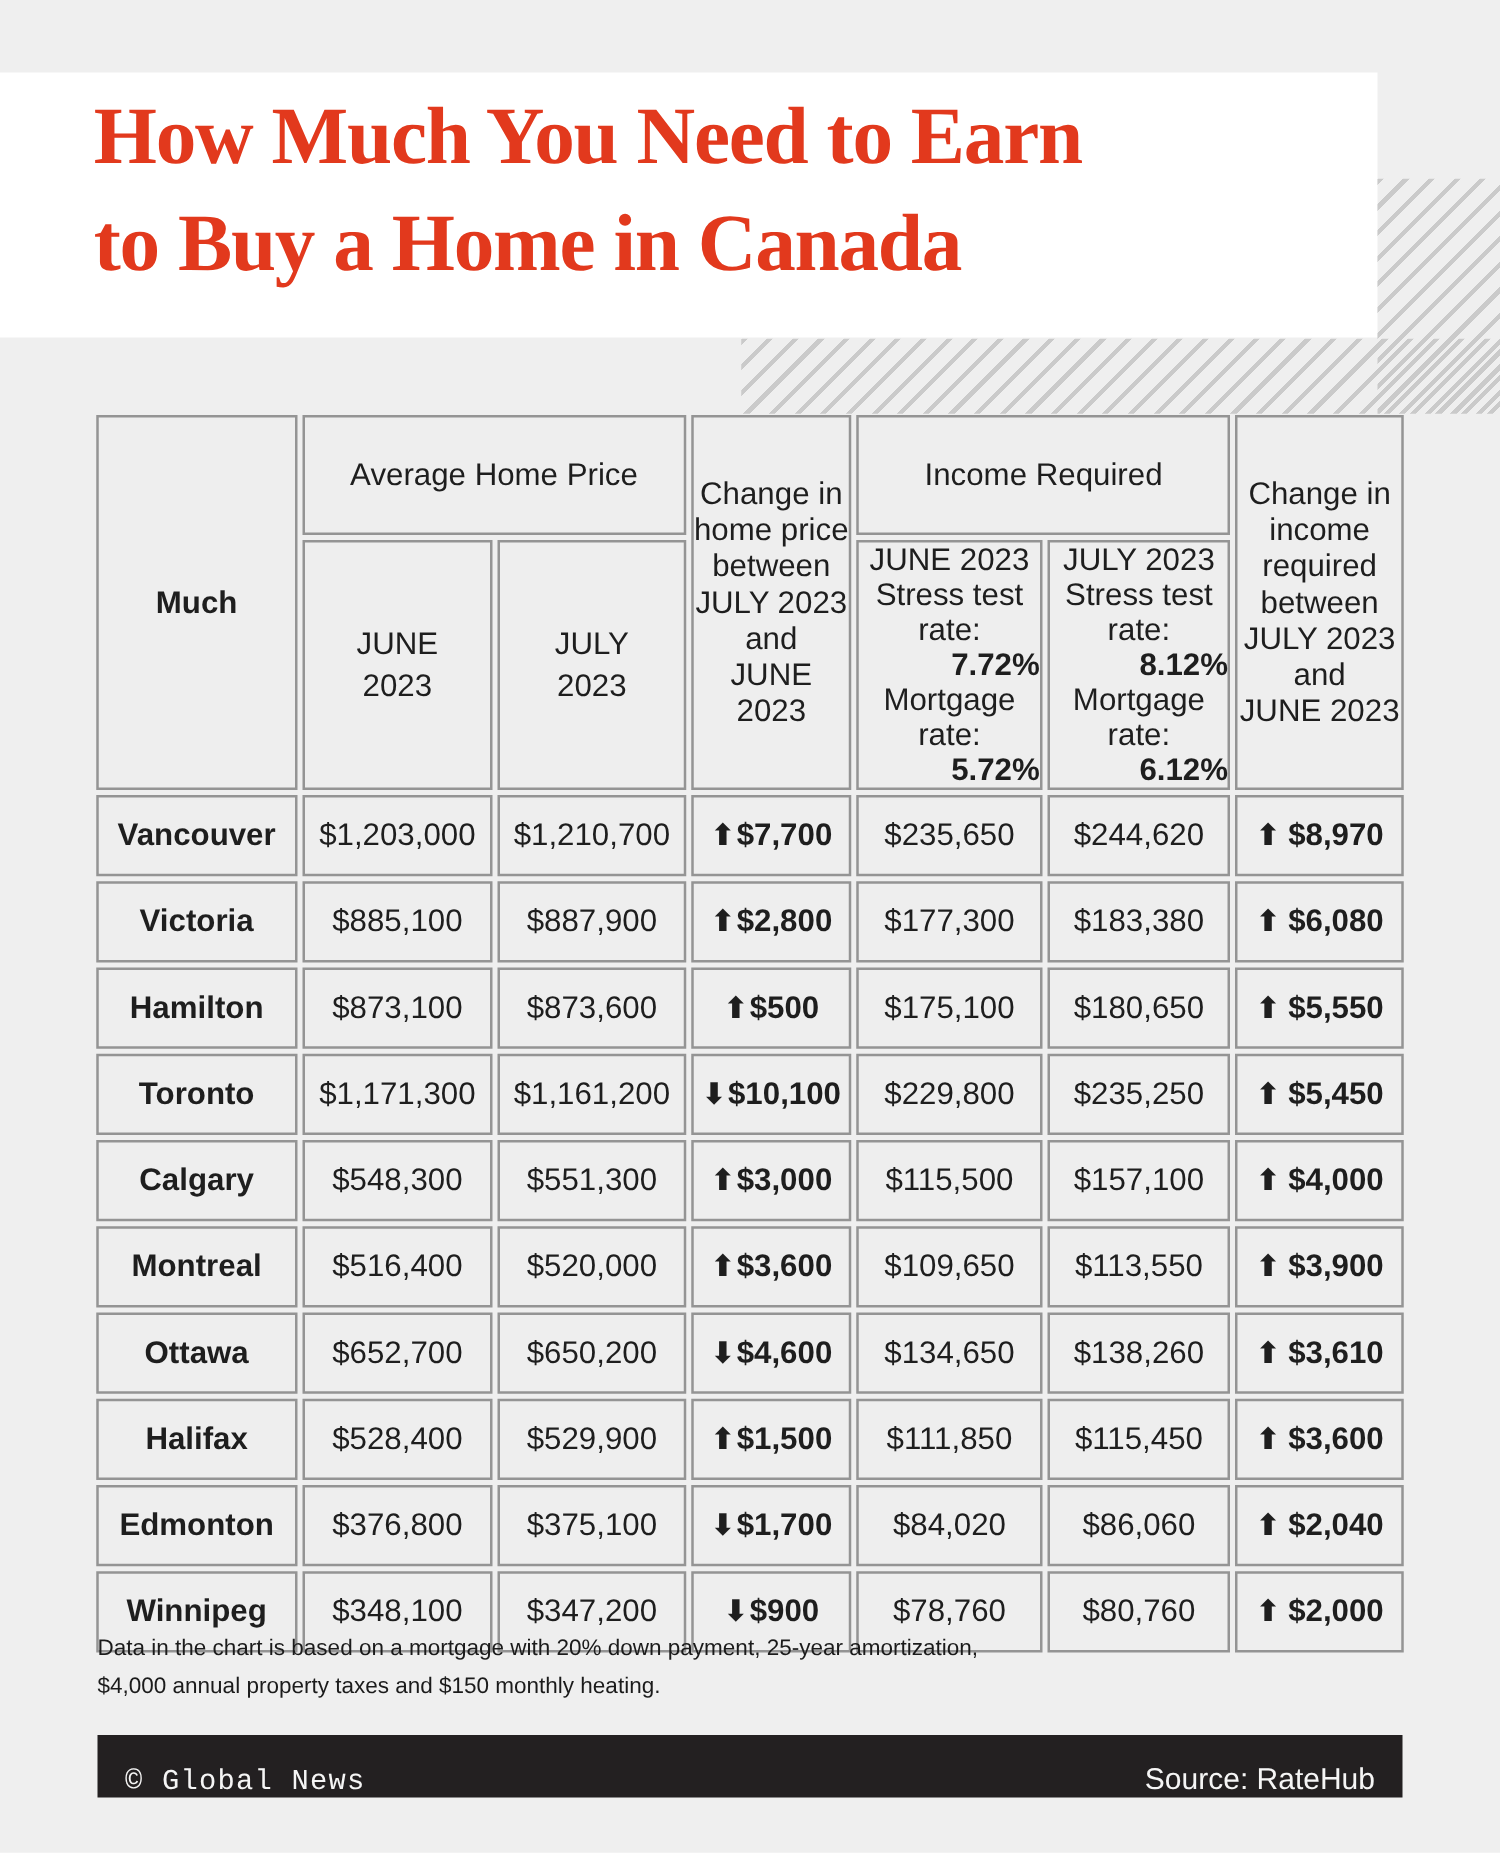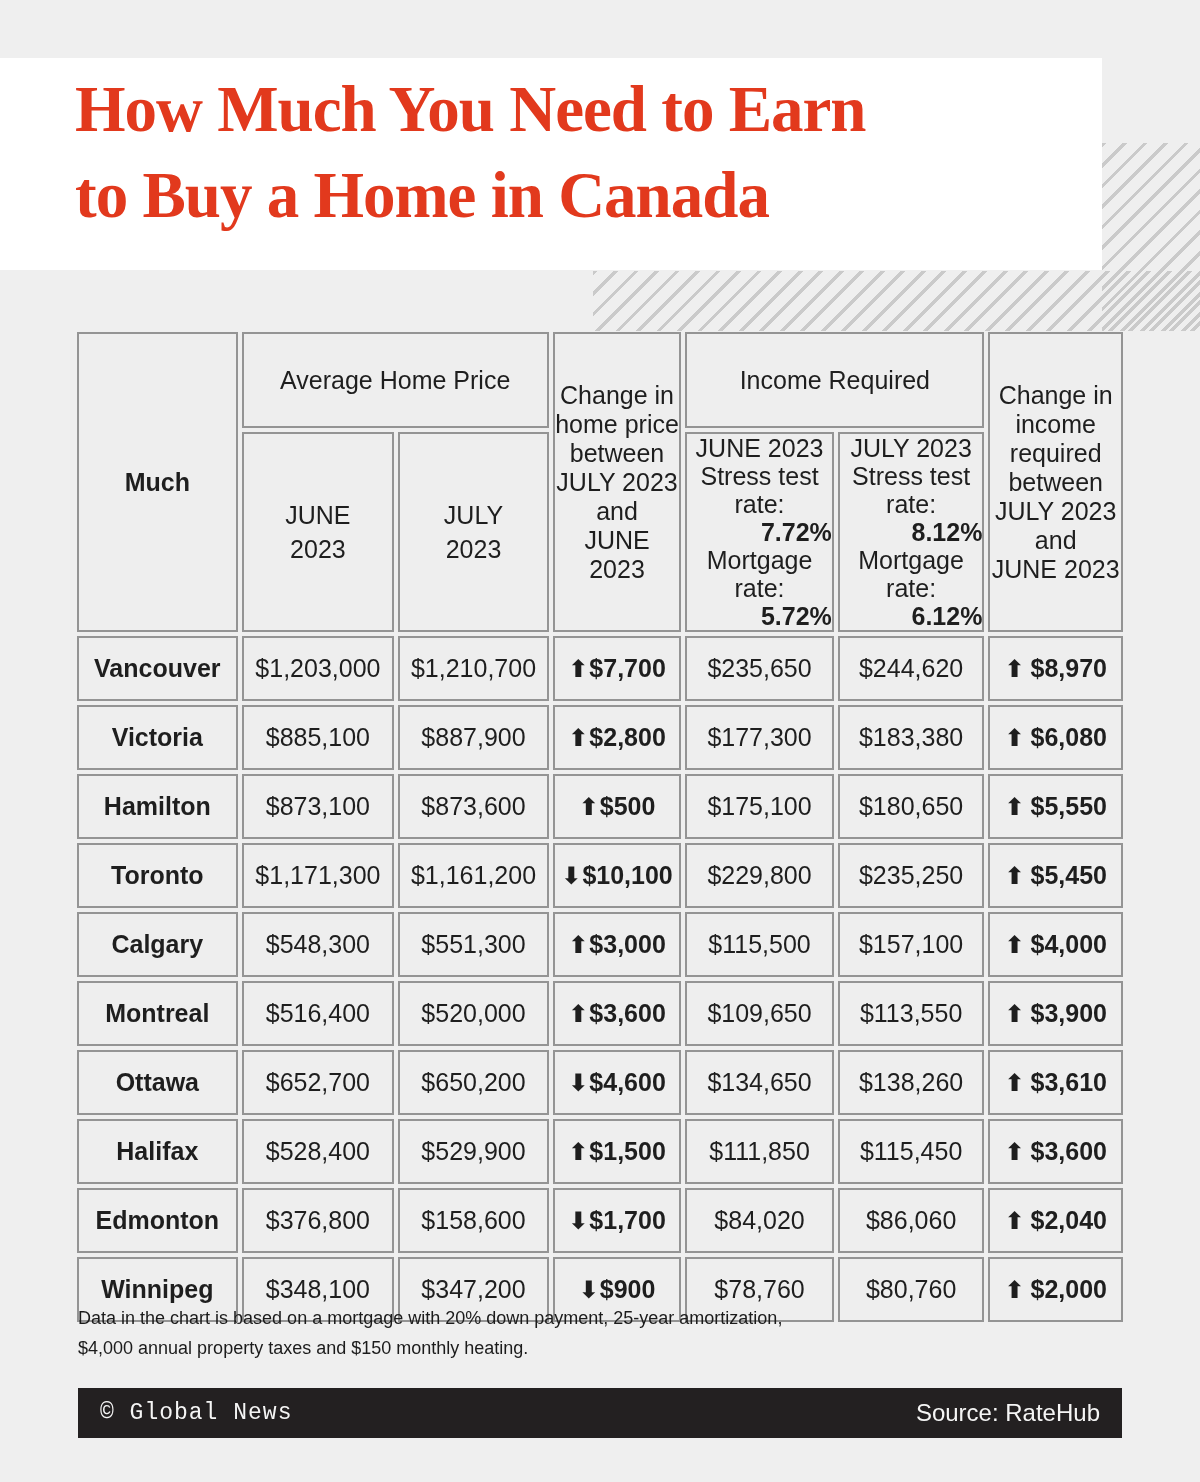--- a/index.html
+++ b/index.html
@@ -57,21 +57,21 @@
   .arrow { font-family:"DejaVu Sans", sans-serif; font-size:24px; }
   td.price-change  .arrow { margin-right:1px; }
   td.income-change .arrow { margin-right:6px; }
   
   .footnote {
     position:absolute; left:78px; top:1303px;
     font-size:18px; line-height:30px; color:#1b1b1b; white-space:pre-line;
   }
   .bar {
     position:absolute; left:78px; top:1388px; width:1044px; height:50px;
-    background:#232021; display:flex; align-items:center;
+    background:#232021; display:flex; align-items:flex-end;
     justify-content:space-between; padding:0 22px; box-sizing:border-box;
   }
   .credit {
     font-family:"Liberation Mono", monospace;
     font-size:23px; color:#f5f5f5; letter-spacing:1px;
   }
   .source { font-size:24px; color:#f5f5f5; }
 </style>
 </head>
 <body>
@@ -220,21 +220,21 @@
         <td class="change price-change up">
           <span class="arrow">⬆</span><span class="val">$1,500</span></td>
         <td>$111,850</td>
         <td>$115,450</td>
         <td class="change income-change up">
           <span class="arrow">⬆</span><span class="val">$3,600</span></td>
       </tr>
       <tr class="data">
         <td class="cityname">Edmonton</td>
         <td>$376,800</td>
-        <td>$158,600</td>
+        <td>$375,100</td>
         <td class="change price-change down">
           <span class="arrow">⬇</span><span class="val">$1,700</span></td>
         <td>$84,020</td>
         <td>$86,060</td>
         <td class="change income-change up">
           <span class="arrow">⬆</span><span class="val">$2,040</span></td>
       </tr>
       <tr class="data">
         <td class="cityname">Winnipeg</td>
         <td>$348,100</td>

